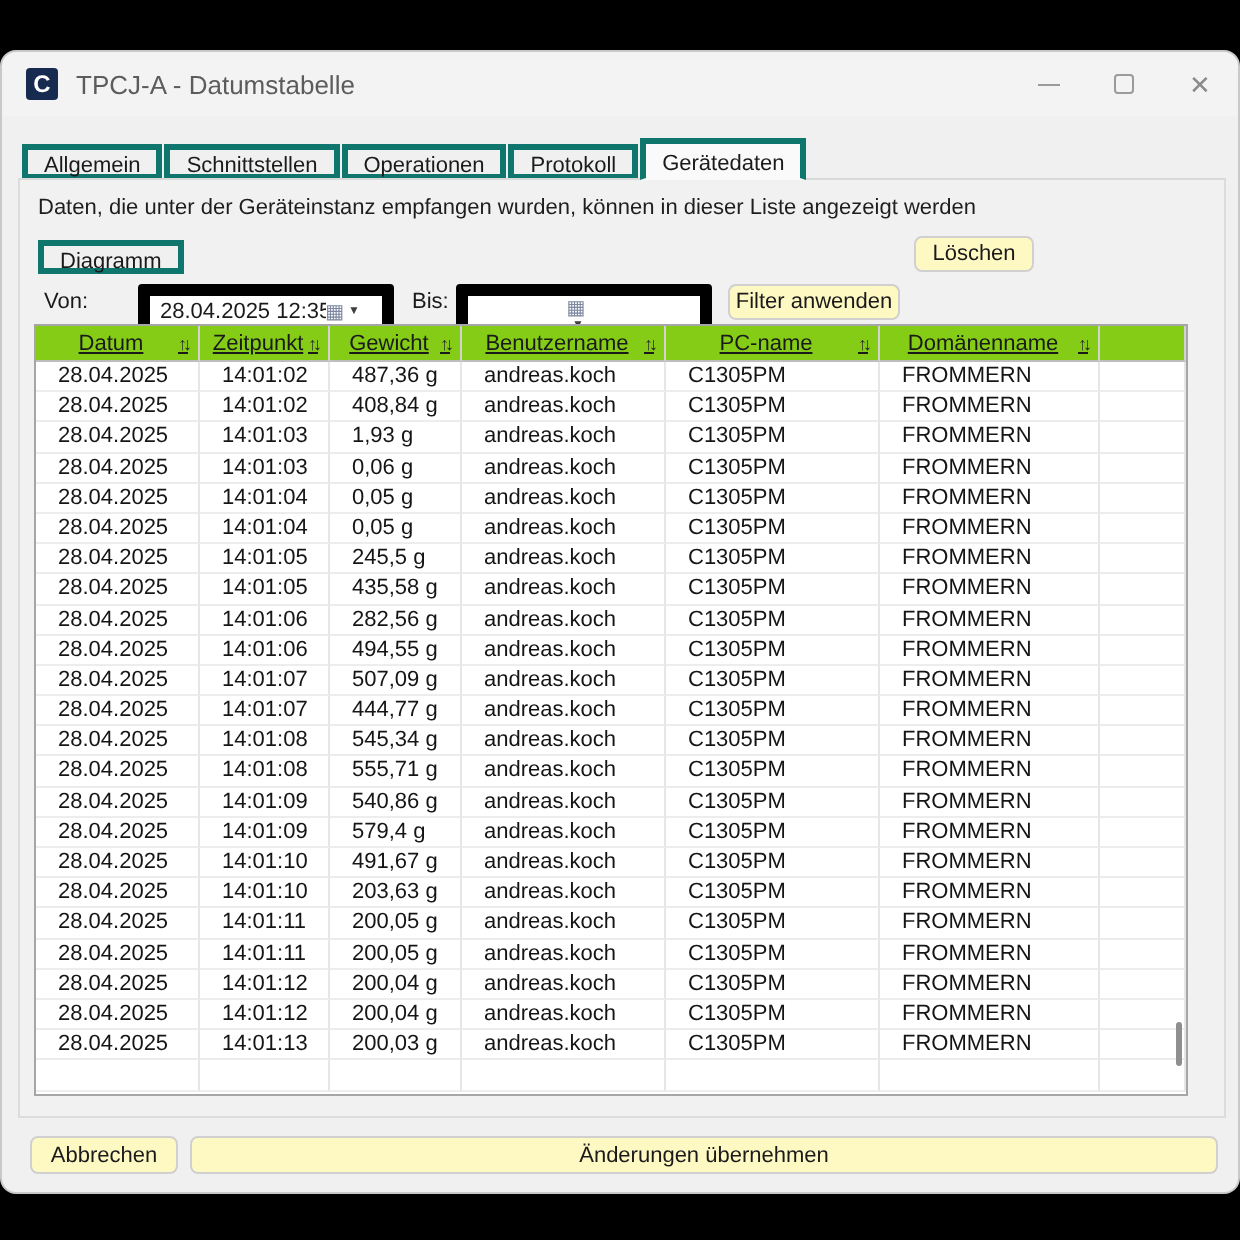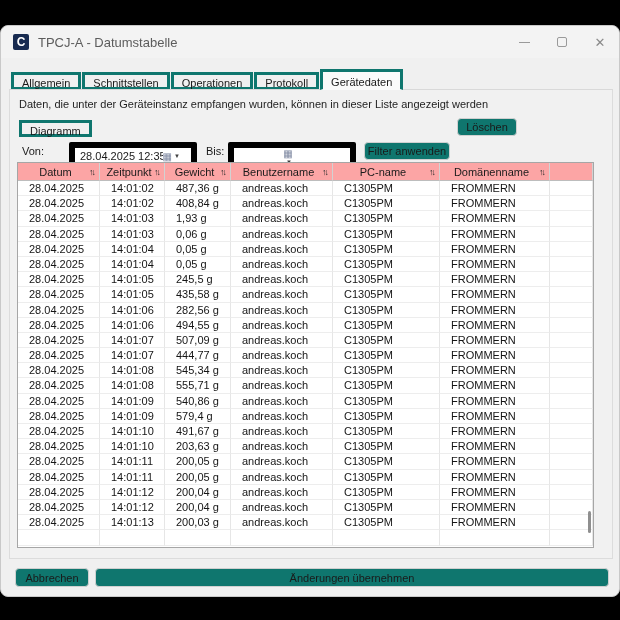--- a/index.html
+++ b/index.html
@@ -51,21 +51,21 @@
     position:absolute; left:8px; top:63px; width:604px; height:470px;
     background:#f1f1f1; border:1px solid #dcdcdc; border-top:1px solid #d9d9d9;
   }
   
   .description { position:absolute; left:9px; top:8px; font-size:11px; color:#1e1e1e; }
   
   .sub-strip { position:absolute; left:9px; top:28px; height:19px; display:flex; align-items:flex-end; }
   .sub-strip .tab { height:17px; line-height:16px; }
   .sub-strip .tab.active { height:19px; line-height:18px; }
   .btn {
-    background:#0f766e; border:1px solid #d0d0d0; border-radius:4px;
+    background:#fef9c3; border:1px solid #d0d0d0; border-radius:4px;
     font-size:11px; color:#1a1a1a; text-align:center; font-family:inherit;
   }
   .delete-btn { position:absolute; left:447px; top:28px; width:60px; height:18px; }
   
   .filter-row { position:absolute; left:0; top:51px; width:100%; height:20px; font-size:11px; }
   .flabel { position:absolute; top:4px; }
   .from-label { left:12px; }
   .to-label { left:196px; }
   .date-input {
     position:absolute; top:1px; height:28px; width:128px; background:#fff;
@@ -80,21 +80,21 @@
   .apply-filter-btn { position:absolute; left:354px; top:1px; width:86px; height:18px; }
   
   .tbl {
     position:absolute; left:7px; top:72px; width:577px; height:386px;
     background:#fff; border:1px solid #a6a6a6;
   }
   .thead, .trow {
     display:grid;
     grid-template-columns:82px 65px 66px 102px 107px 110px 1fr;
   }
-  .thead { height:18px; background:#fca5a5; }
+  .thead { height:18px; background:#84cc16;text-decoration:underline; }
   .thead > div {
     border-right:1px solid #d2d2d2; border-bottom:1px solid #bdbdbd;
     display:flex; align-items:center; font-size:11px; padding:0 2px 0 4px;
     overflow:hidden; white-space:nowrap;
   }
   .th-label { flex:1; text-align:center; }
   .sort-icon { font-size:9px; letter-spacing:-2px; color:#2a2a2a; padding-right:3px; }
   .tbody { position:relative; }
   .trow { height:15.2px; }
   .trow > div {

